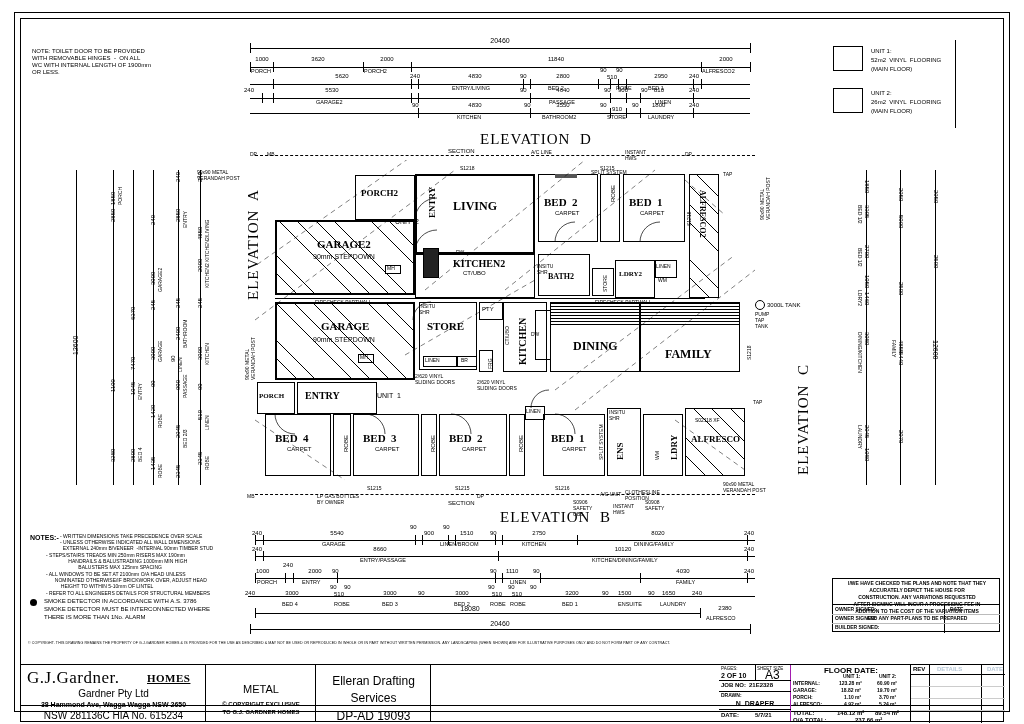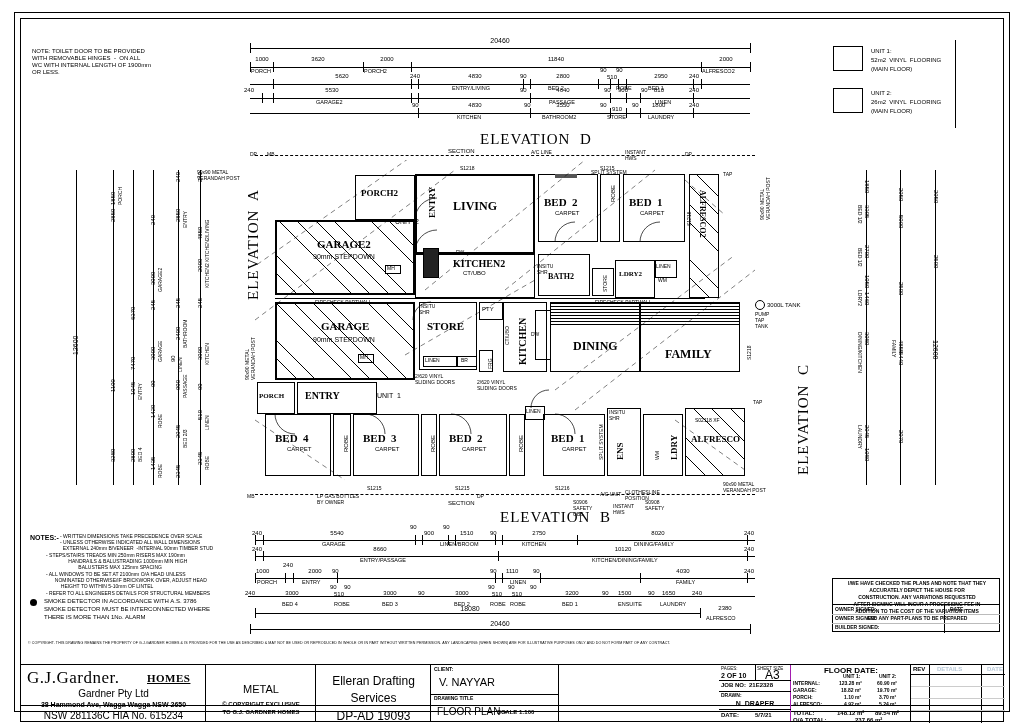--- a/index.html
+++ b/index.html
@@ -693,28 +693,20 @@
       <div class="txt t6 b ctr" style="left:0;top:36px;width:110px;line-height:1.3;">© COPYRIGHT EXCLUSIVE
 TO G.J. GARDNER HOMES</div>
     </div>
 
     <div class="abs" style="left:295px;top:0;width:115px;height:100%;border-right:1px solid #000;">
       <div class="txt t12 ctr" style="left:0;top:8px;width:115px;line-height:1.45;">Elleran Drafting
 Services
 DP-AD 19093</div>
     </div>
 
-    <div class="abs" style="left:410px;top:0;width:128px;height:100%;border-right:1px solid #000;">
-      <div class="txt t5 b" style="left:3px;top:2px;">CLIENT:</div>
-      <div class="txt t11" style="left:8px;top:11px;">V. NAYYAR</div>
-      <div class="hline" style="left:0;top:29px;width:128px;"></div>
-      <div class="txt t5 b" style="left:3px;top:31px;">DRAWING TITLE</div>
-      <div class="txt t10" style="left:6px;top:41px;">FLOOR PLAN -</div>
-      <div class="txt t6 b" style="left:66px;top:44px;">SCALE 1:100</div>
-    </div>
 
 
     <div class="abs" style="left:698px;top:0;width:72px;height:100%;border-right:1px solid #a21caf;">
       <div class="txt t4" style="left:2px;top:1px;font-size:4.5px;">PAGES:</div>
       <div class="txt t7 b" style="left:2px;top:7px;">2 OF 10</div>
       <div class="vline" style="left:36px;top:0;height:15px;"></div>
       <div class="txt" style="left:38px;top:1px;font-size:4.5px;">SHEET SIZE</div>
       <div class="txt t12" style="left:46px;top:4px;">A3</div>
       <div class="hline" style="left:0;top:15px;width:72px;"></div>
       <div class="txt t6 b" style="left:2px;top:17px;">JOB NO:</div>

